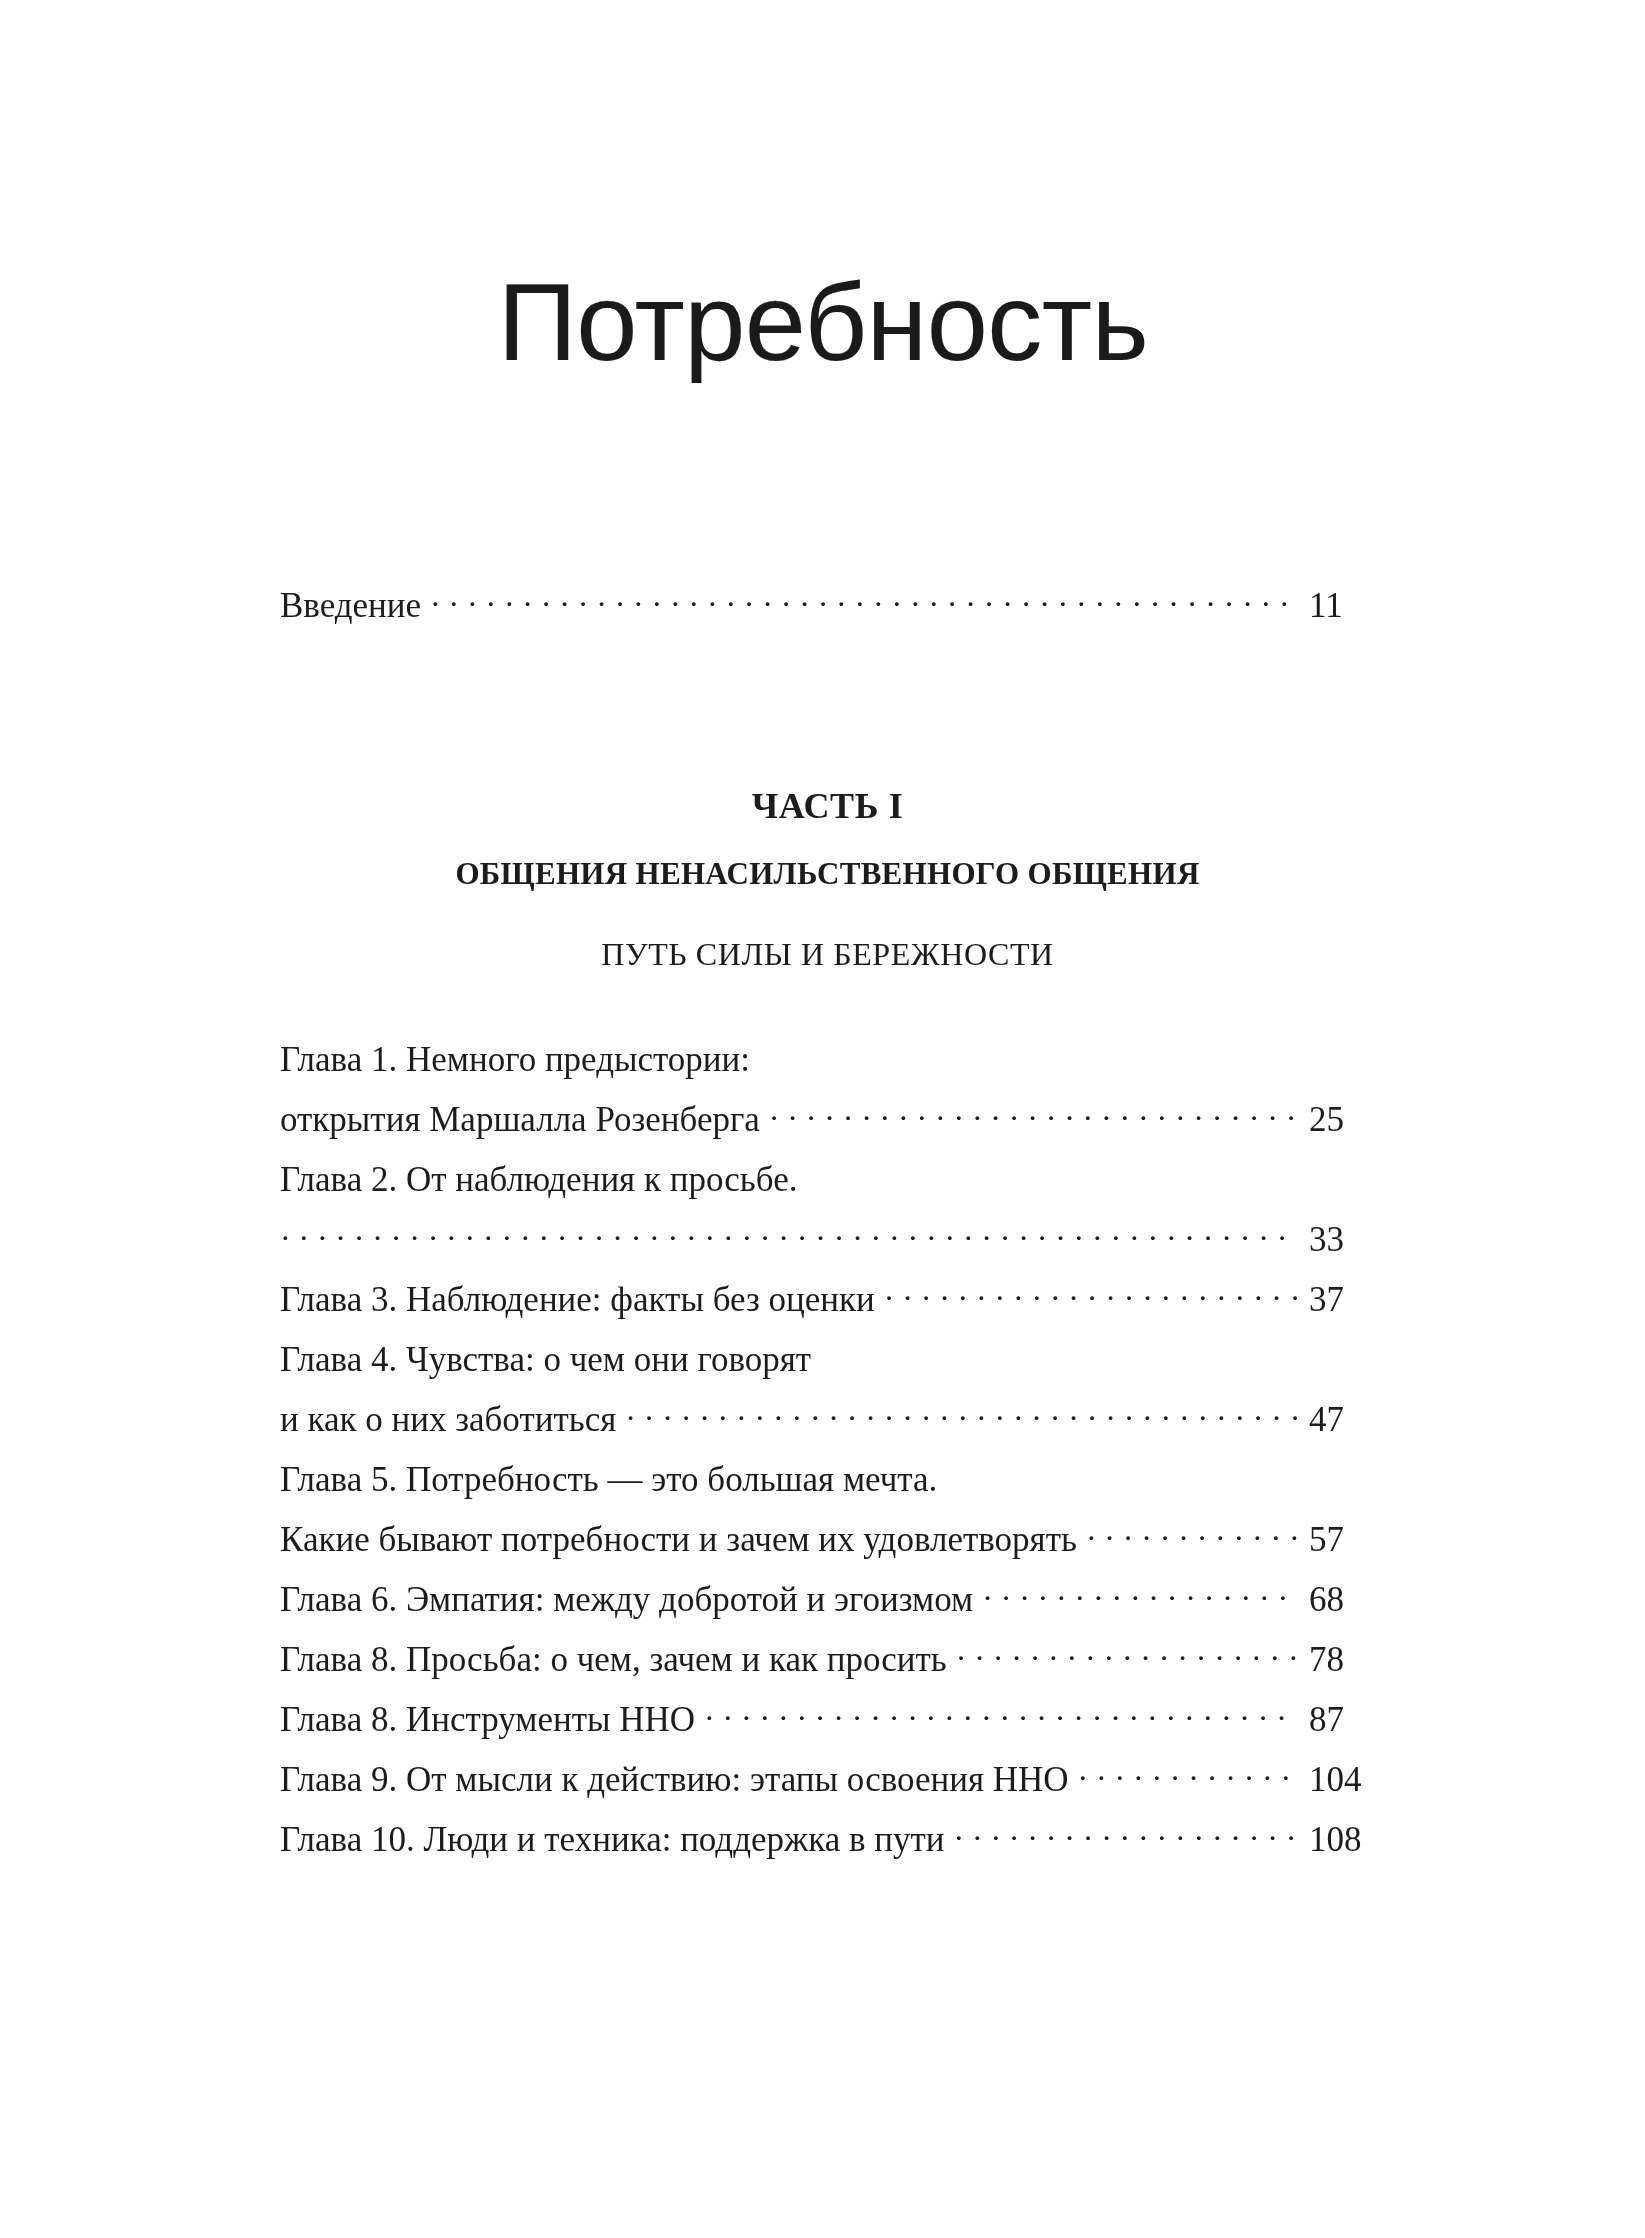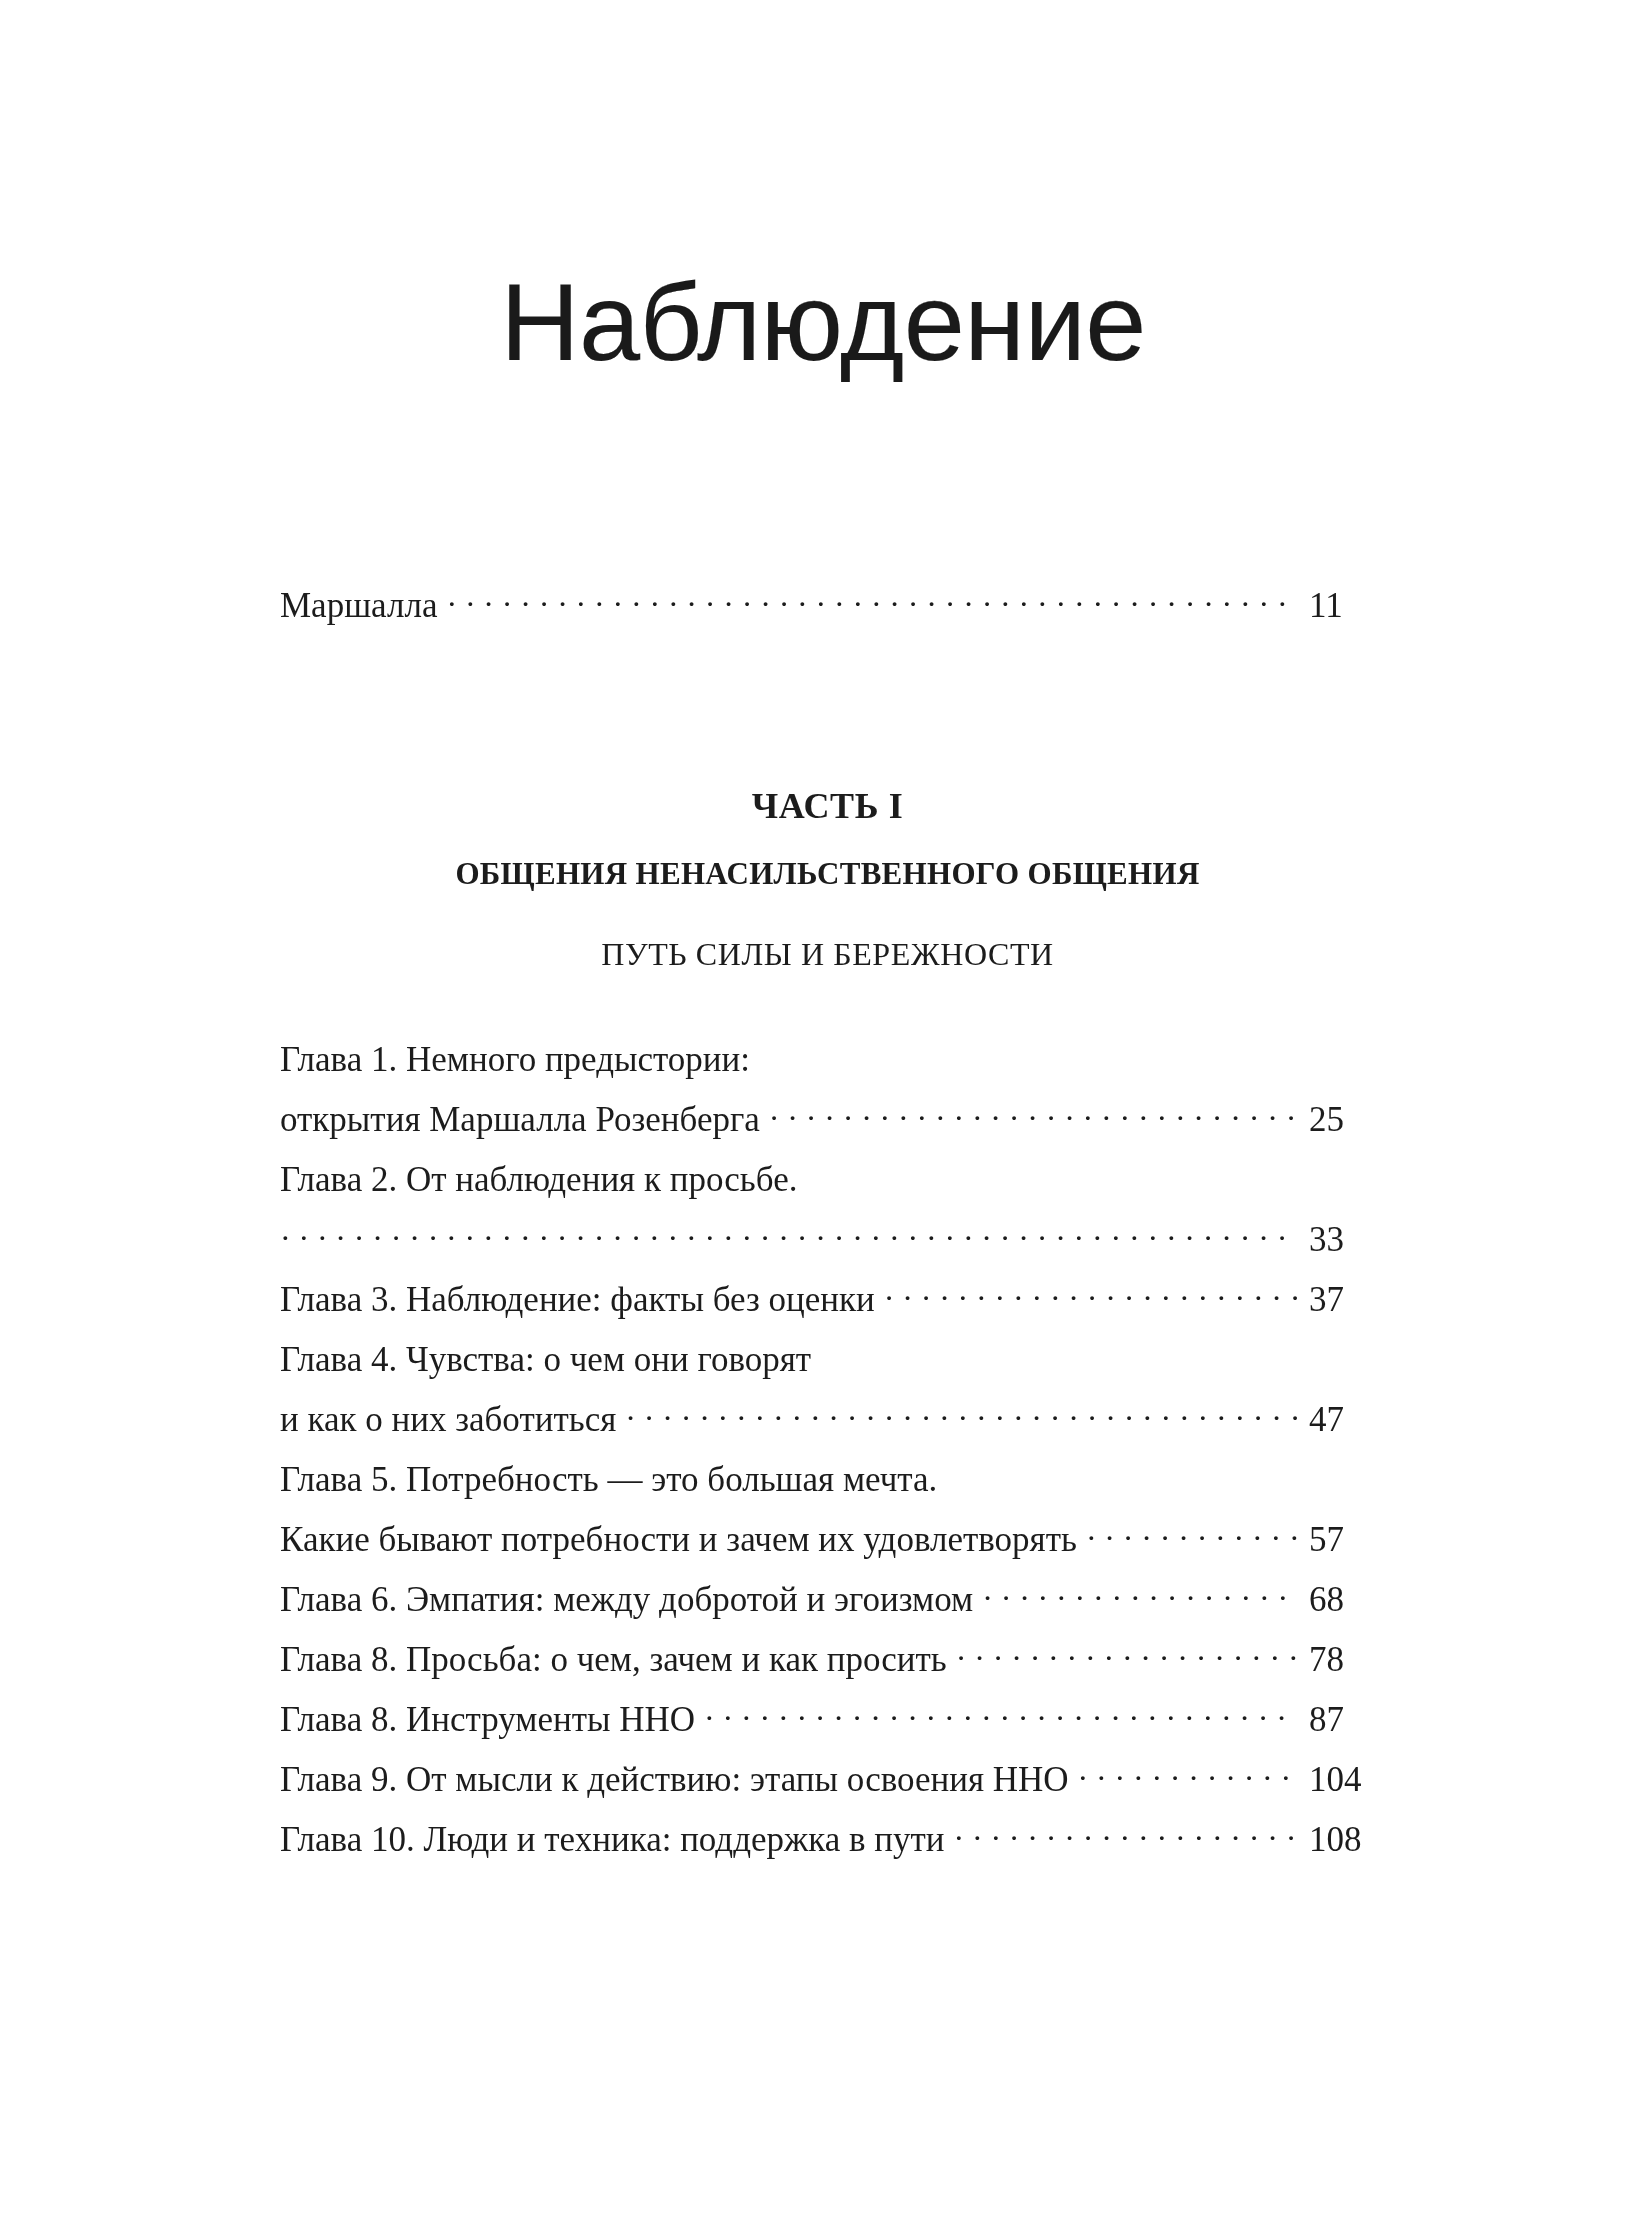--- a/index.html
+++ b/index.html
@@ -125,27 +125,27 @@
     top: 1030px;
     left: 0;
     width: 100%;
   }
 </style>
 </head>
 <body>
 
 <div class="page">
 
-  <h1 class="toc-title">Наблюдение</h1>
+  <h1 class="toc-title">Потребность</h1>
 
   <div class="content">
 
     <div class="intro-block">
       <div class="entry">
-        <span class="etext">Маршалла</span>
+        <span class="etext">Введение</span>
         <span class="leader">································································································································</span>
         <span class="pnum">11</span>
       </div>
     </div>
 
     <div class="part">
       <div class="part-num">ЧАСТЬ I</div>
       <div class="part-title">ОБЩЕНИЯ НЕНАСИЛЬСТВЕННОГО ОБЩЕНИЯ</div>
       <div class="part-sub">ПУТЬ СИЛЫ И БЕРЕЖНОСТИ</div>
     </div>

